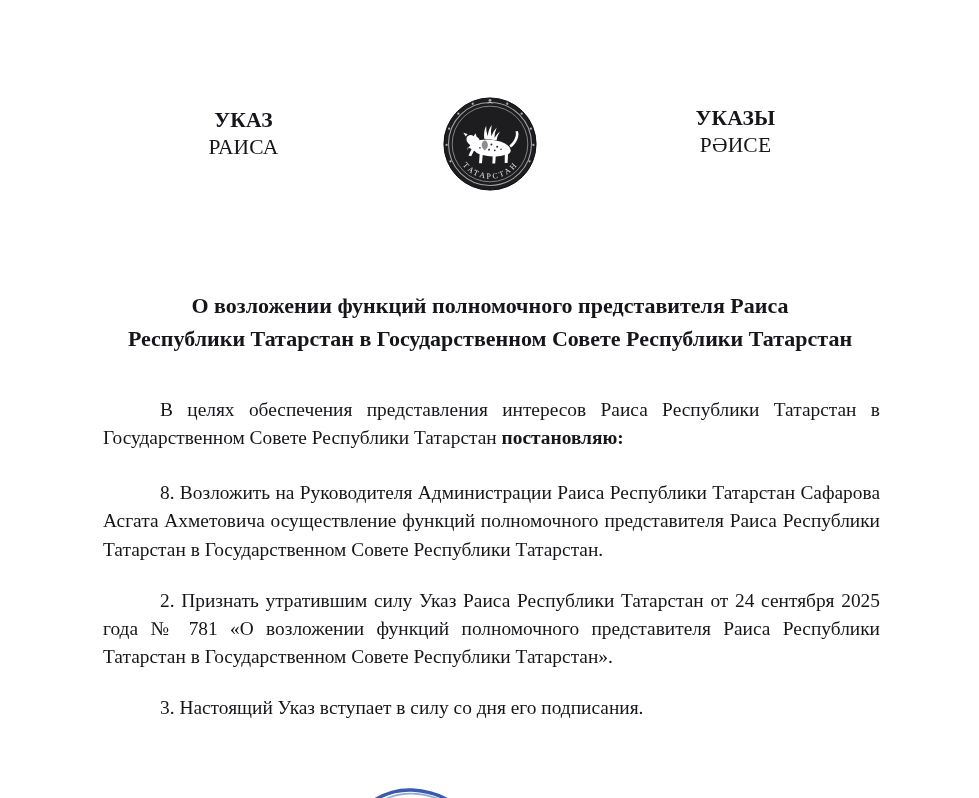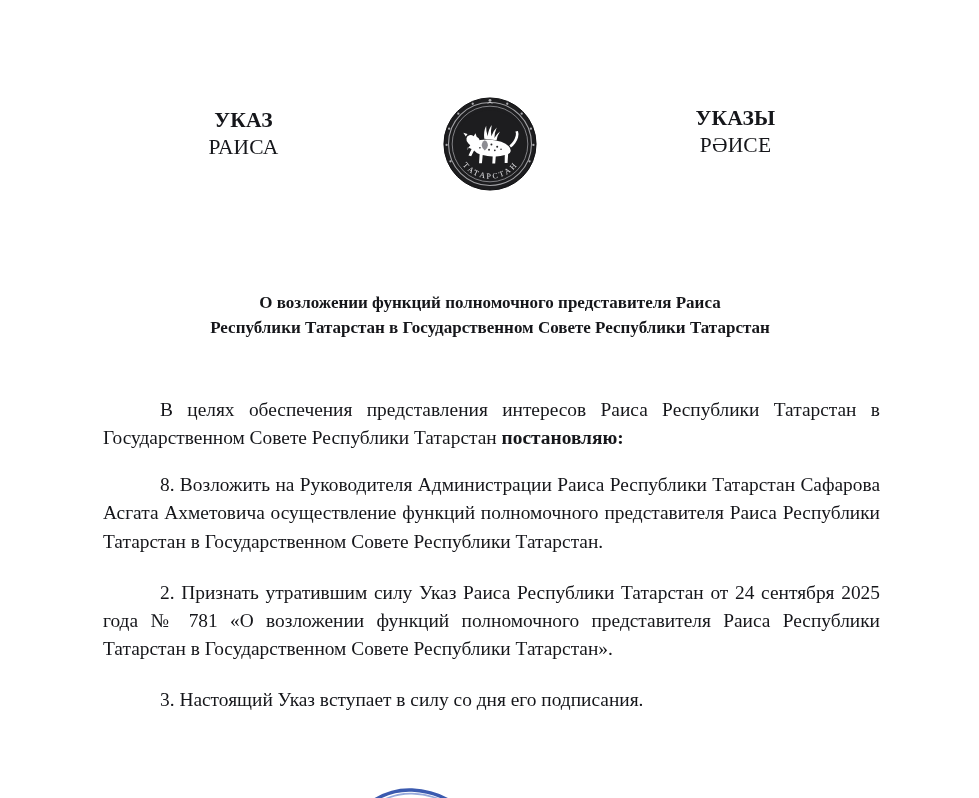--- a/index.html
+++ b/index.html
@@ -60,42 +60,42 @@
   }
 
   
   .doc-title {
     position: absolute;
     left: 95px;
     top: 290px;
     width: 790px;
     text-align: center;
     font-weight: bold;
-    font-size: 17px;
+    font-size: 22px;
     line-height: 1.48;
   }
   .doc-title .tline { display: block; white-space: nowrap; }
 
   
   .doc-body {
     position: absolute;
     left: 103px;
     top: 396px;
     width: 777px;
     font-size: 19.4px;
     line-height: 1.465;
   }
   .para {
     text-align: justify;
     text-align-last: left;
     text-indent: 57px;
     margin: 0 0 22.5px 0;
     hyphens: none;
   }
-  .para.p-intro { margin-bottom: 18px; }
+  .para.p-intro { margin-bottom: 26px; }
   .para.p-last { text-align: center; text-align-last: left; }
   .bold { font-weight: bold; }
 
   
   .signature-ink {
     position: absolute;
     left: 368px;
     top: 786px;
     width: 84px;
     height: 26px;

